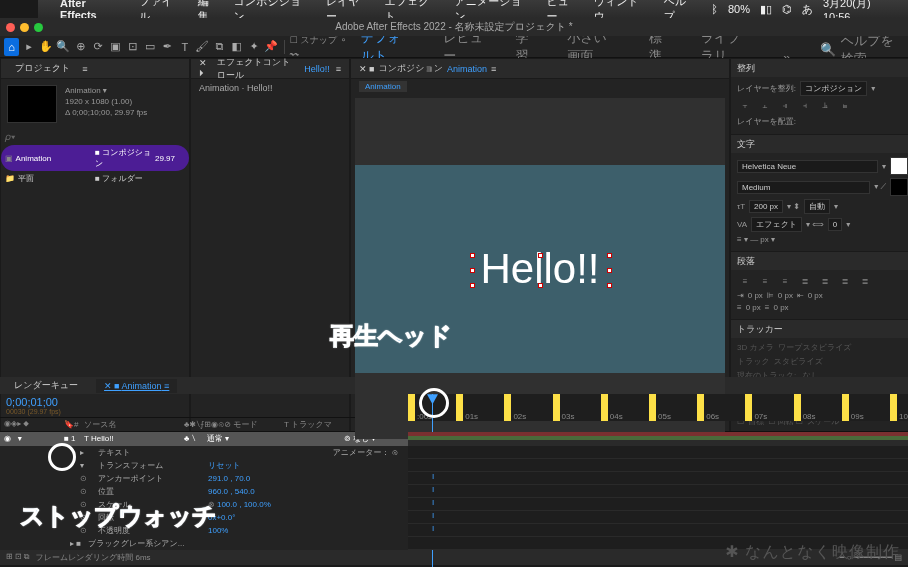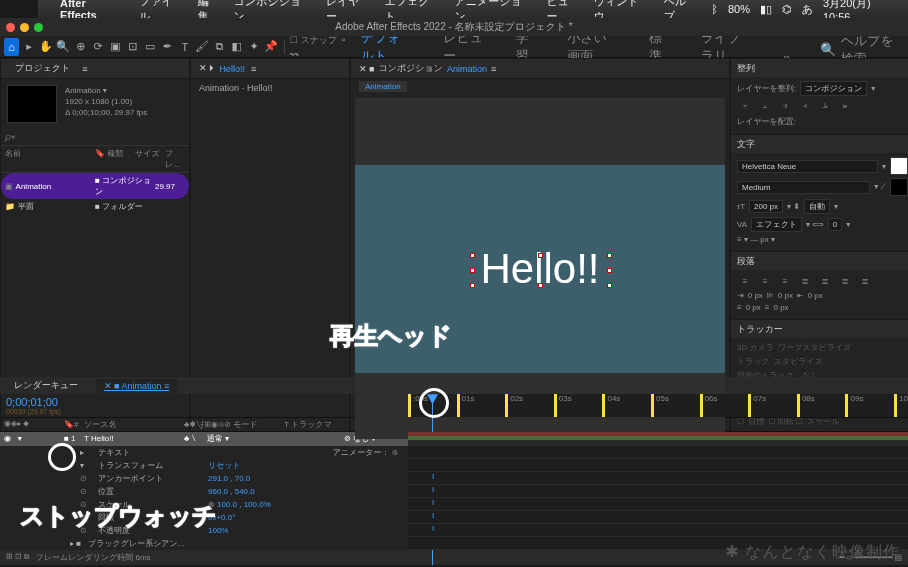--- a/index.html
+++ b/index.html
@@ -71,21 +71,21 @@
 
 .timeline { height: 189px; background: #232323; border-top: 1px solid #111; display: flex; flex-direction: column; }
 .tl-tabs { height: 18px; background: #2a2a2a; display: flex; align-items: center; padding: 0 6px; font-size: 9px; gap: 10px; }
 .tl-tabs .tltab { padding: 2px 8px; }
 .tl-tabs .tltab.active { background: #232323; color: #3fa0ff; text-decoration: underline; }
 .tl-head { display: grid; grid-template-columns: 408px 1fr; height: 24px; border-bottom: 1px solid #111; }
 .tl-time-info { padding: 2px 6px; }
 .timecode { color: #3fa0ff; font-size: 11px; }
 .timecode-sub { color: #7a5a2a; font-size: 7px; }
 .tl-ruler { position: relative; background: #1e1e1e; display: flex; }
-.tl-ruler .tick { flex: 1; border-left: 3px solid #fde047; font-size: 8px; color: #888; padding-left: 2px; padding-top: 0; }
+.tl-ruler .tick { flex: 1; border-left: 7px solid #fde047; font-size: 8px; color: #888; padding-left: 2px; padding-top: 18px; }
 .playhead { position: absolute; top: 0; bottom: -148px; left: 24px; width: 1px; background: #3fa0ff; }
 .playhead::before { content: ""; position: absolute; top: 0; left: -5px; width: 11px; height: 10px; background: #3fa0ff; clip-path: polygon(0 0, 100% 0, 50% 100%); }
 
 .tl-cols { height: 14px; display: grid; grid-template-columns: 60px 20px 100px 100px 128px 1fr; font-size: 8px; color: #888; border-bottom: 1px solid #111; align-items: center; padding-left: 4px; }
 .tl-body { display: grid; grid-template-columns: 408px 1fr; flex: 1; }
 .tl-left { background: #232323; }
 .tl-right { background: #1e1e1e; position: relative; }
 .layer-row { display: grid; grid-template-columns: 60px 20px 100px 100px 60px 68px; height: 14px; font-size: 8px; align-items: center; padding-left: 4px; }
 .layer-row.main { background: #555; color: #fff; }
 .prop-row { display: grid; grid-template-columns: 50px 18px 110px 1fr; height: 13px; font-size: 8px; align-items: center; padding-left: 30px; color: #aaa; }
@@ -178,42 +178,36 @@
     <div class="panel-tab"><span class="tabname">プロジェクト</span> ≡</div>
     <div class="proj-info">
       <div class="thumb"></div>
       <div class="proj-meta">
         <div>Animation ▾</div>
         <div>1920 x 1080 (1.00)</div>
         <div>Δ 0;00;10;00, 29.97 fps</div>
       </div>
     </div>
     <div style="padding:2px 4px;color:#666">𝜌▾</div>
-    <div class="proj-list-head">
-      <span>名前</span>
-      <span>🔖 <span>種類</span></span>
-      <span>サイズ</span>
-      <span>フレ...</span>
-    </div>
     <div class="proj-row sel">
       <span><span class="comp-icon">▣</span><span>Animation</span></span>
       <span>■ <span>コンポジション</span></span>
       <span>29.97</span>
     </div>
     <div class="proj-row">
       <span><span class="folder-icon">📁</span><span>平面</span></span>
       <span>■ <span>フォルダー</span></span>
       <span></span>
     </div>
     <div style="flex:1"></div>
     <div style="padding:3px 6px;color:#666;border-top:1px solid #333">▣ ■ 📁 <span style="color:#3fa0ff">&nbsp;8 bpc</span> 🗑</div>
   </div>
 
   <div class="panel">
-    <div class="panel-tab">✕ ⏵  <span style="color:#3fa0ff">Hello!!</span> ≡</div>
+    <div class="panel-tab">✕ ⏵ <span>エフェクトコントロール</span> <span style="color:#3fa0ff">Hello!!</span> ≡</div>
     <div class="ec-body">Animation · Hello!!</div>
   </div>
 
   <div class="panel comp-panel">
     <div class="comp-tab">✕ ■ <span>コンポジション</span> <span class="cname">Animation</span> ≡</div>
     <div class="comp-sub"><span>Animation</span></div>
     <div class="viewer">
       <div class="canvas">
         <div class="hello">Hello!!</div>
         <div class="txt-handle" style="top:88px;left:115px"></div>

